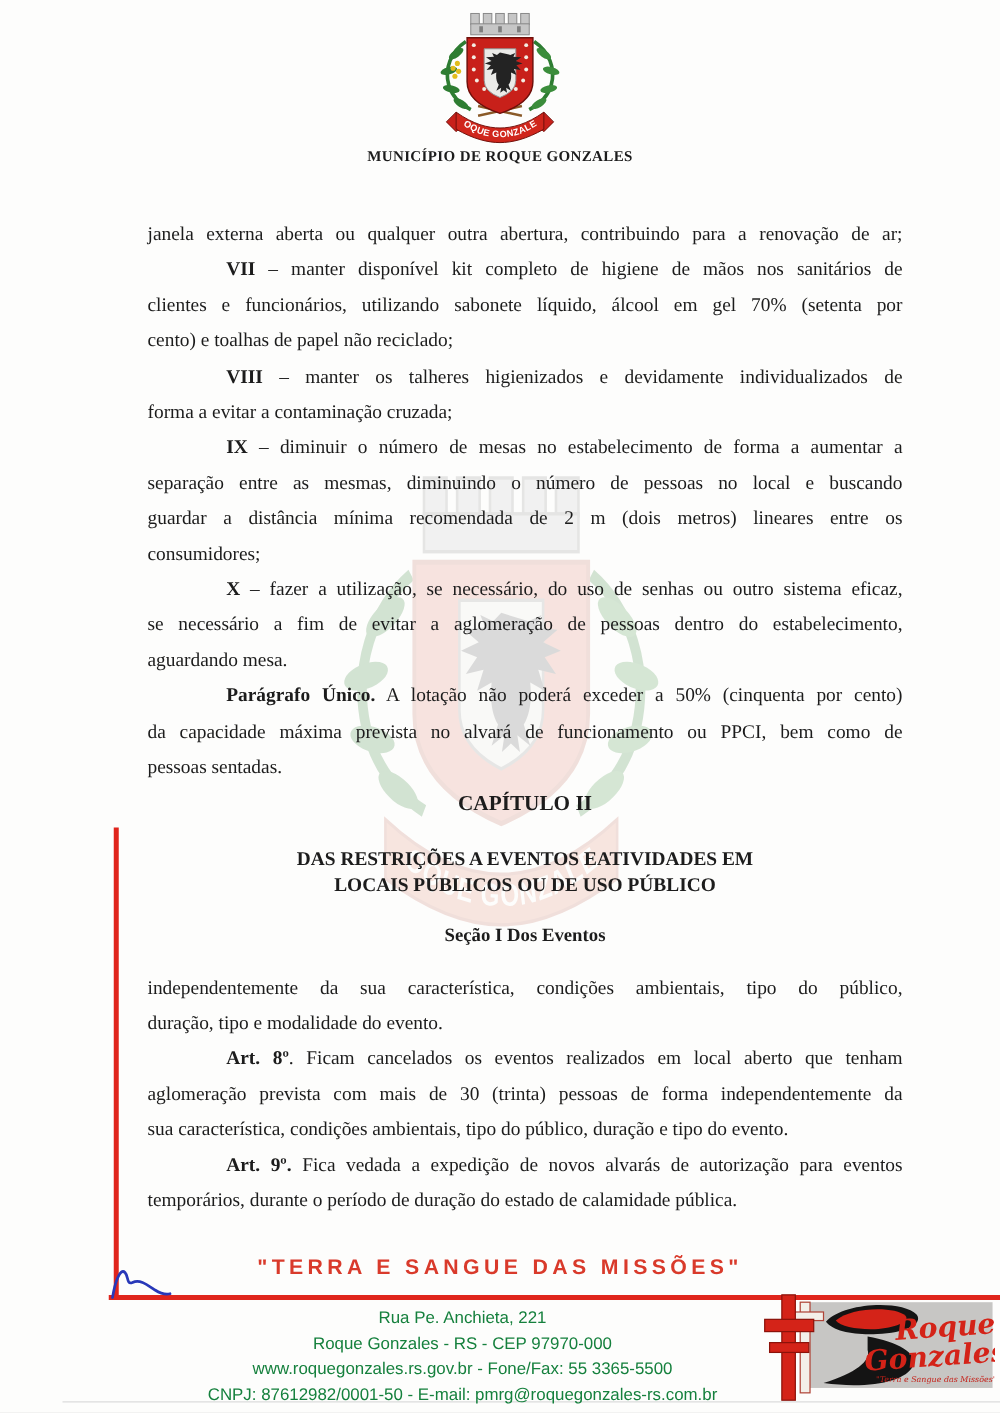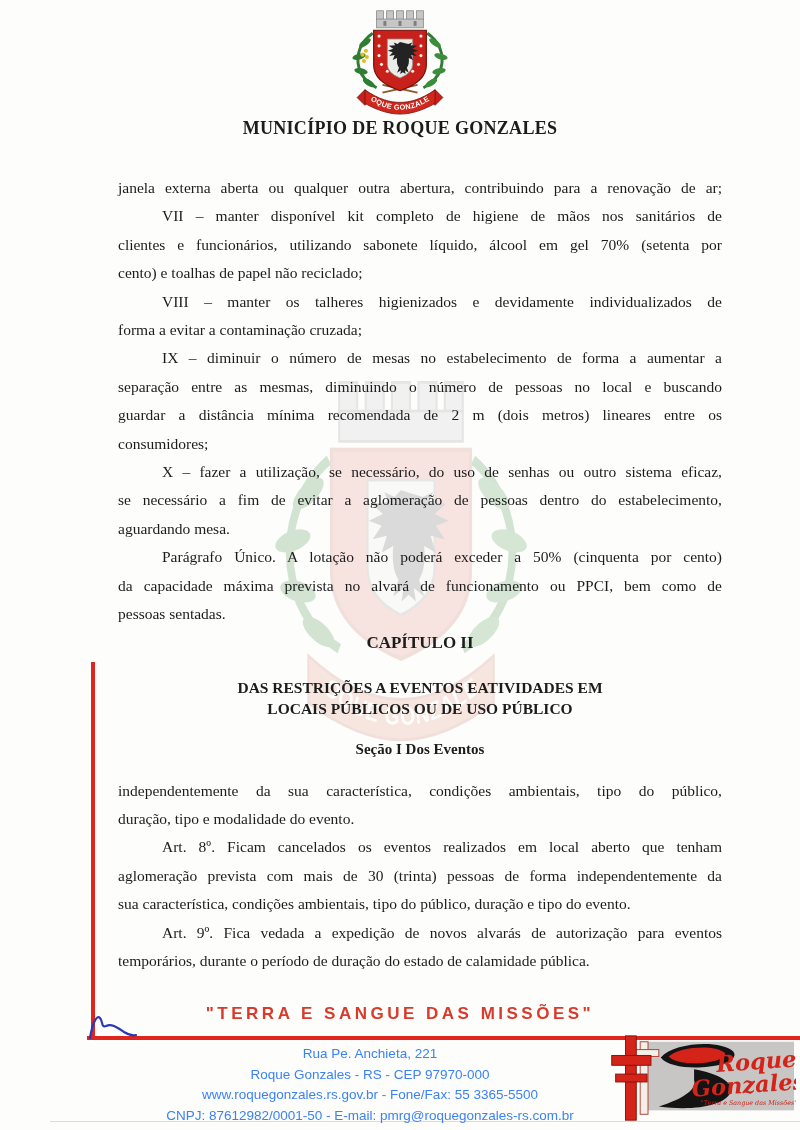--- a/index.html
+++ b/index.html
@@ -3,49 +3,49 @@
 <meta charset="utf-8">
 <style>
   html,body{margin:0;padding:0;background:#e9e9e9;}
   #page{position:relative;width:800px;height:1130px;background:#fdfdfc;margin:0 auto;
         overflow:hidden;font-family:"Liberation Serif",serif;color:#1c1c1c;}
 
   
   #crest-top{position:absolute;left:322px;top:2px;width:156px;height:115px;z-index:2;}
   #wm{position:absolute;left:195px;top:352px;width:412px;height:398px;opacity:.20;z-index:0;}
   .hline{position:absolute;left:0;width:800px;text-align:center;font-weight:bold;
-         font-size:18px;letter-spacing:.3px;z-index:2;}
+         font-size:12px;letter-spacing:.3px;z-index:2;}
   #h1{top:118px;} #h2{top:143px;}
 
   
   #bodytext{position:absolute;left:118px;top:174px;width:604px;z-index:1;
             font-size:15.5px;line-height:28.4px;}
   .ln{text-align:justify;text-align-last:justify;white-space:normal;}
   .ln.last{text-align-last:left;}
   .ln.first{padding-left:44px;}
-  .lead{font-weight:normal;}
+  .lead{font-weight:bold;margin-left:19px;}
   .chap{ text-align:center;text-align-last:center;font-weight:bold;font-size:17px;
          line-height:20px;margin-top:4px;}
   .subt{ text-align:right;text-align-last:center;font-weight:bold;font-size:15.5px;
          line-height:21px;margin-top:24px;}
   .sect{ text-align:right;text-align-last:center;font-weight:bold;font-size:15px;
          line-height:20px;margin-top:20px;margin-bottom:18px;}
 
   
   #vrule{position:absolute;left:91px;top:662px;width:4px;height:378px;background:#e0251c;z-index:3;}
   #hrule{position:absolute;left:87px;top:1036px;width:713px;height:4px;background:#e0251c;z-index:3;}
   #slogan{position:absolute;left:0;top:1004px;width:800px;text-align:center;z-index:3;
           font-family:"Liberation Sans",sans-serif;font-weight:bold;font-size:17px;
           letter-spacing:3.5px;color:#d93a2b;}
   #penmark{position:absolute;left:84px;top:1000px;z-index:4;}
   #bottomline{position:absolute;left:50px;top:1121px;width:750px;height:1px;background:#dcdcdc;}
 
   
   #footer-text{position:absolute;left:0;top:1044px;width:740px;text-align:center;z-index:2;
-               font-family:"Liberation Sans",sans-serif;font-size:13.5px;line-height:20.5px;color:#3b82f6;}
+               font-family:"Liberation Sans",sans-serif;font-size:13.5px;line-height:20.5px;color:#15803d;}
   #logo{position:absolute;left:600px;top:1032px;width:196px;height:94px;z-index:3;}
 </style>
 </head>
 <body>
 
 <div id="page">
 
   <svg id="crest-top" viewBox="0 0 160 118">
     <g>
       <rect x="56" y="9" width="7" height="9" fill="#c6c6c6" stroke="#878787" stroke-width=".8"></rect>

